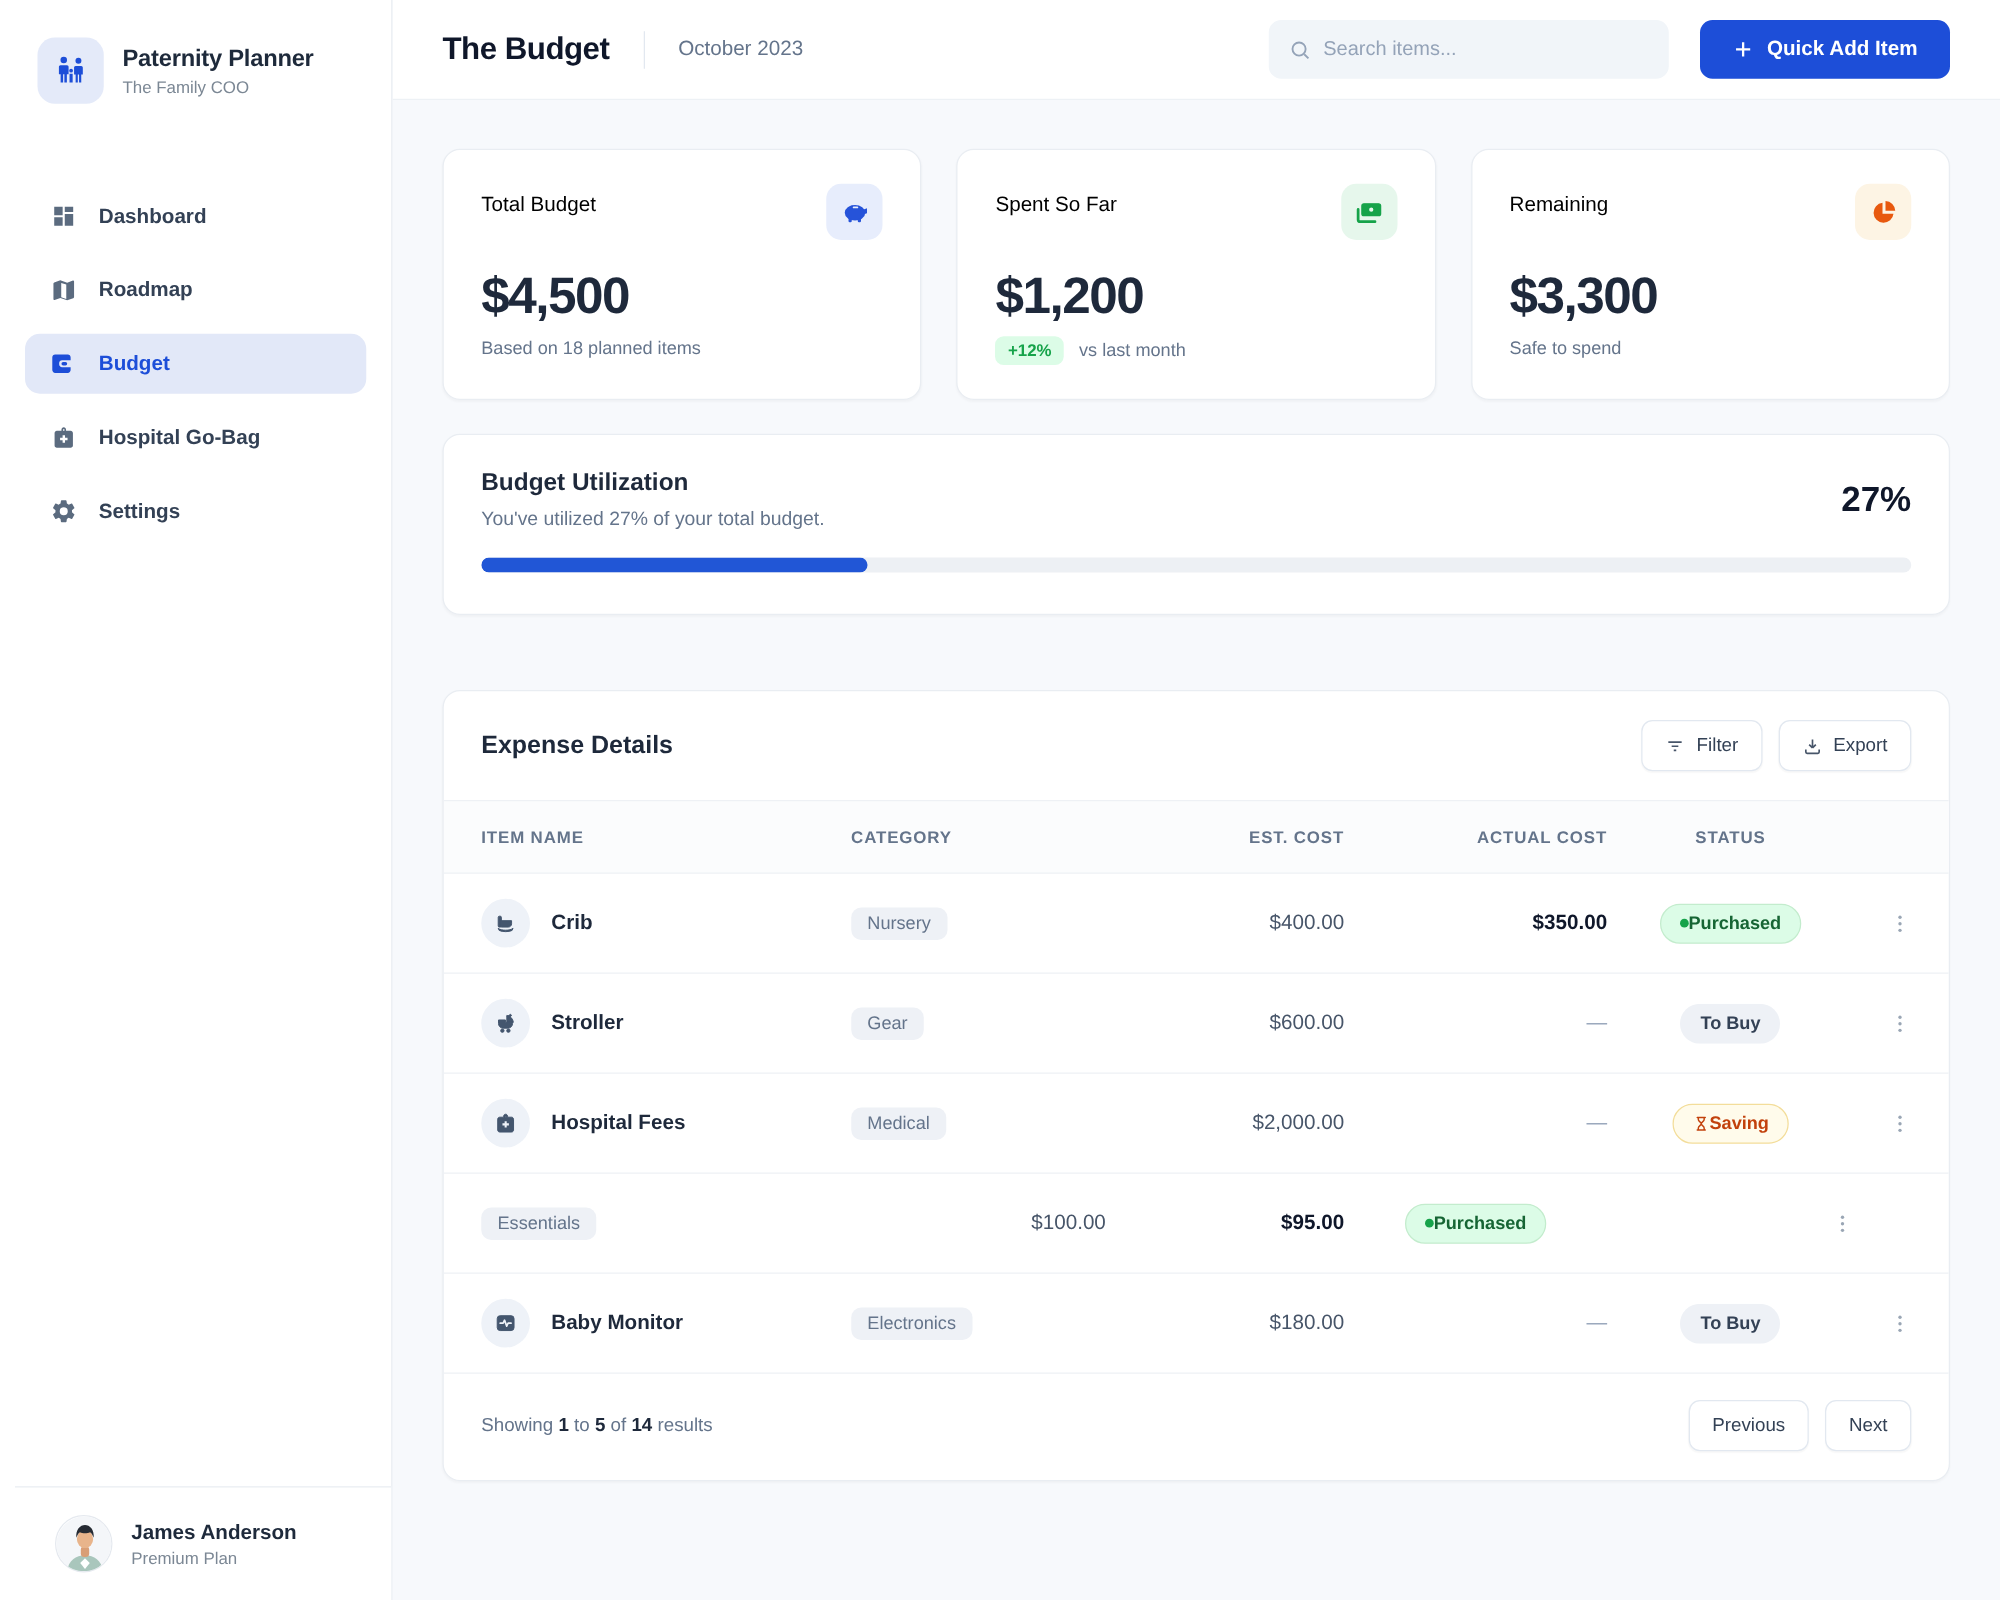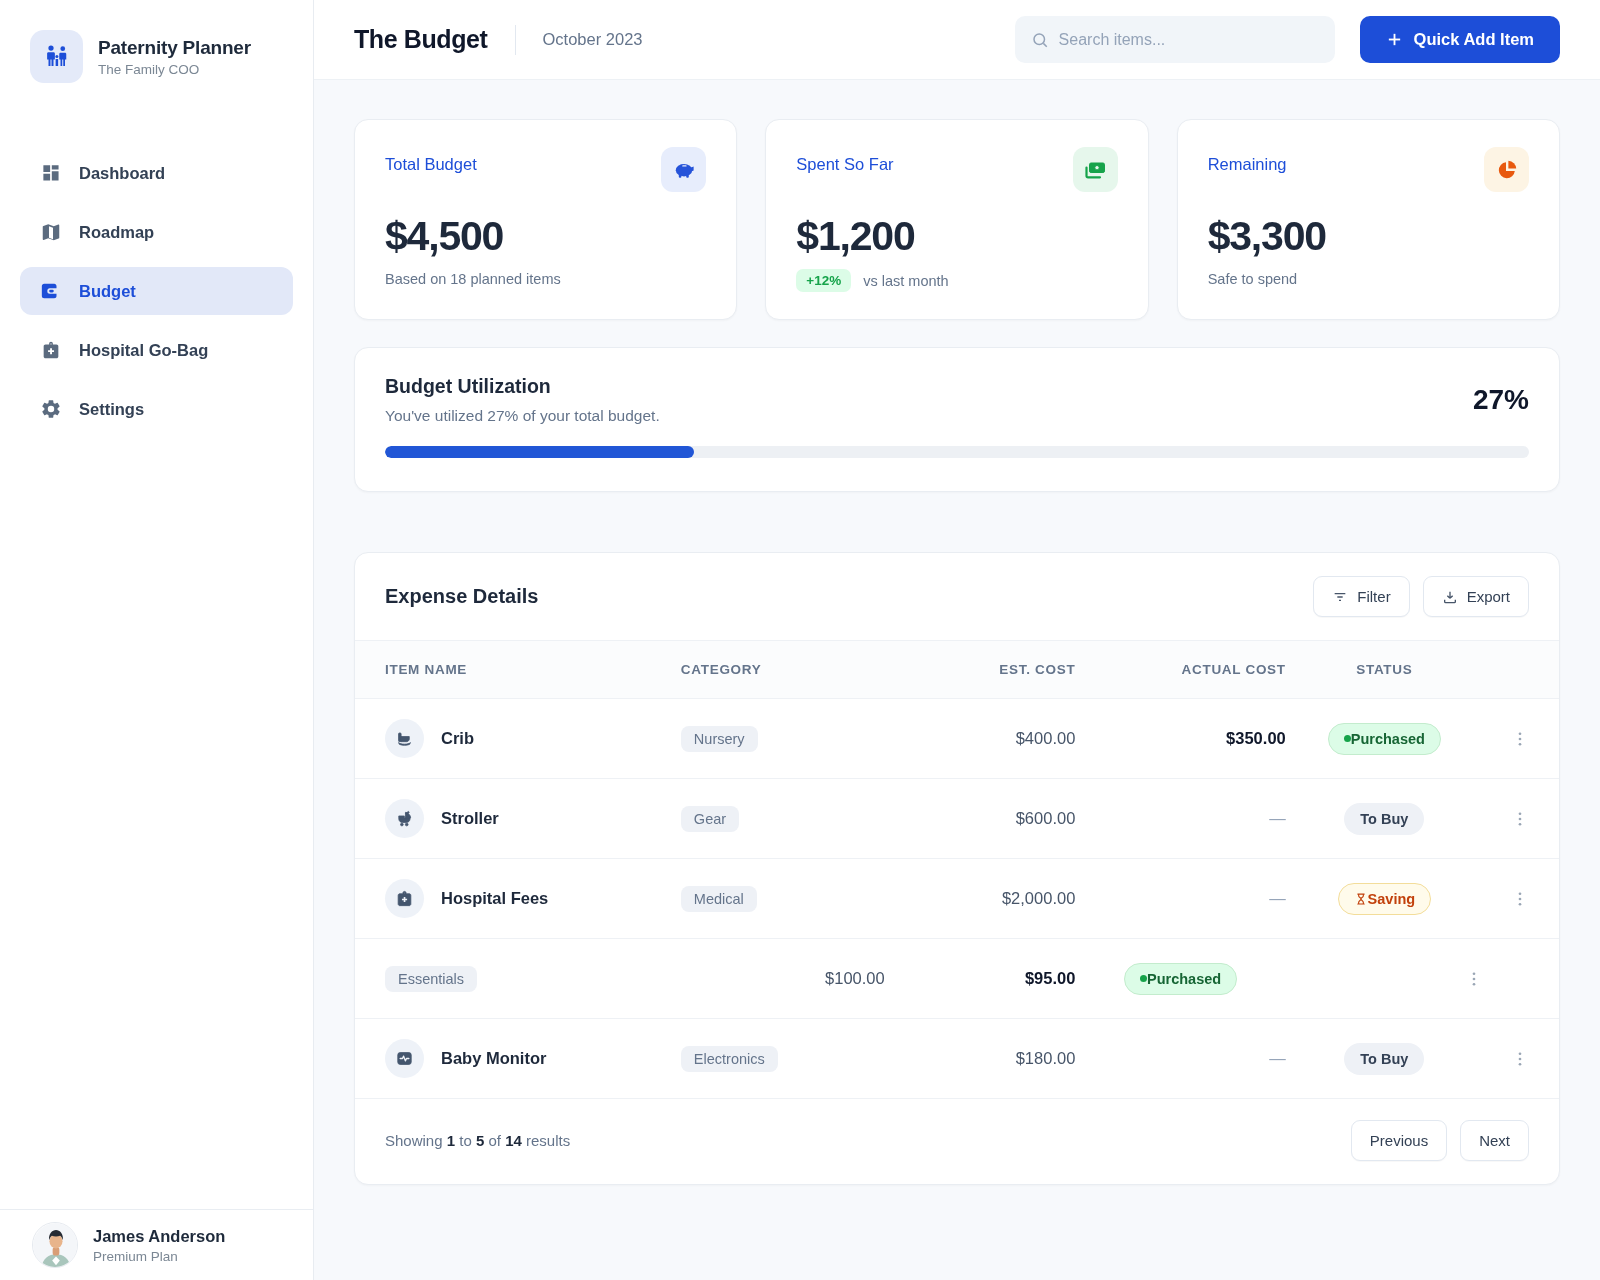--- a/index.html
+++ b/index.html
@@ -14,21 +14,21 @@
   .brand-icon { width:53px; height:53px; border-radius:14px; background:#e4eaf9; display:flex; align-items:center; justify-content:center; flex:none; }
   .brand-name { font-size:19px; font-weight:700; color:#1e2a3b; letter-spacing:-0.2px; }
   .brand-tagline { font-size:13.5px; color:#7b8794; margin-top:3px; }
 
   .nav { margin-top:66px; padding:0 20px; display:flex; flex-direction:column; gap:11px; }
   .nav-item { display:flex; align-items:center; gap:17px; padding:13px 20px; border-radius:12px; cursor:pointer; color:#334155; font-size:16.5px; font-weight:600; }
   .nav-item svg { width:22px; height:22px; fill:#5b6b7f; flex:none; }
   .nav-item.active { background:#e2e8f8; color:#1d4ed8; font-weight:700; }
   .nav-item.active svg { fill:#1d4ed8; }
 
-  .user-box { position:absolute; bottom:0; left:0; right:0; border-top:1px solid #e9edf2; padding:12px 32px; display:flex; align-items:center; gap:15px; background:#fff; }
+  .user-box { position:absolute; bottom:0; left:12px; right:0; border-top:1px solid #e9edf2; padding:22px 32px; display:flex; align-items:center; gap:15px; background:#fff; }
   .avatar { width:46px; height:46px; border-radius:50%; overflow:hidden; flex:none; border:1px solid #e5e9ef; }
   .user-name { font-size:16.5px; font-weight:700; color:#1e2a3b; }
   .user-plan { font-size:13.5px; color:#7b8794; margin-top:3px; }
 
   
   .main { flex:1; display:flex; flex-direction:column; }
   .topbar { height:80px; background:#fff; border-bottom:1px solid #edf1f5; display:flex; align-items:center; padding:0 40px; }
   .page-title { font-size:25px; font-weight:800; color:#0f172a; letter-spacing:-0.4px; }
   .topbar-divider { width:1px; height:30px; background:#e2e8f0; margin:0 27px; }
   .page-subtitle { font-size:16.5px; color:#64748b; }
@@ -39,21 +39,21 @@
   .search-box input::placeholder { color:#94a3b8; }
   .btn-primary { height:47px; background:#1d4ed8; color:#fff; border:none; border-radius:10px; padding:0 26px; font-size:16.5px; font-weight:700; display:flex; align-items:center; gap:11px; cursor:pointer; font-family:inherit; }
   .btn-primary svg { width:17px; height:17px; stroke:#fff; stroke-width:2.6; fill:none; }
 
   .content { padding:39px 40px; }
 
   
   .stats { display:grid; grid-template-columns:1fr 1fr 1fr; gap:28px; }
   .stat-card { background:#fff; border:1px solid #e9edf2; border-radius:14px; padding:27px 30px; box-shadow:0 1px 2px rgba(15,23,42,.03); }
   .stat-top { display:flex; justify-content:space-between; align-items:flex-start; }
-  .stat-label { font-size:16.5px; font-weight:500; color:#1d4ed8; padding-top:8px; }
+  .stat-label { font-size:16.5px; font-weight:500; color:#000000; padding-top:8px; }
   .stat-icon { width:45px; height:45px; border-radius:12px; display:flex; align-items:center; justify-content:center; flex:none; }
   .stat-icon.blue { background:#e7edfc; } .stat-icon.blue svg { fill:#2653d9; }
   .stat-icon.green { background:#e6f7ec; } .stat-icon.green svg { fill:#16a34a; stroke:#16a34a; }
   .stat-icon.orange { background:#fdf4e4; } .stat-icon.orange svg { fill:#e8590f; }
   .stat-icon svg { width:24px; height:24px; }
   .stat-value { font-size:41px; font-weight:700; color:#1e293b; letter-spacing:-1.2px; margin-top:21px; }
   .stat-sub { font-size:14.5px; color:#64748b; margin-top:11px; }
   .stat-sub-row { display:flex; align-items:center; gap:12px; margin-top:9px; }
   .badge-green { background:#dcfce7; color:#16a34a; font-size:13.5px; font-weight:700; padding:4px 10px; border-radius:7px; }
 

